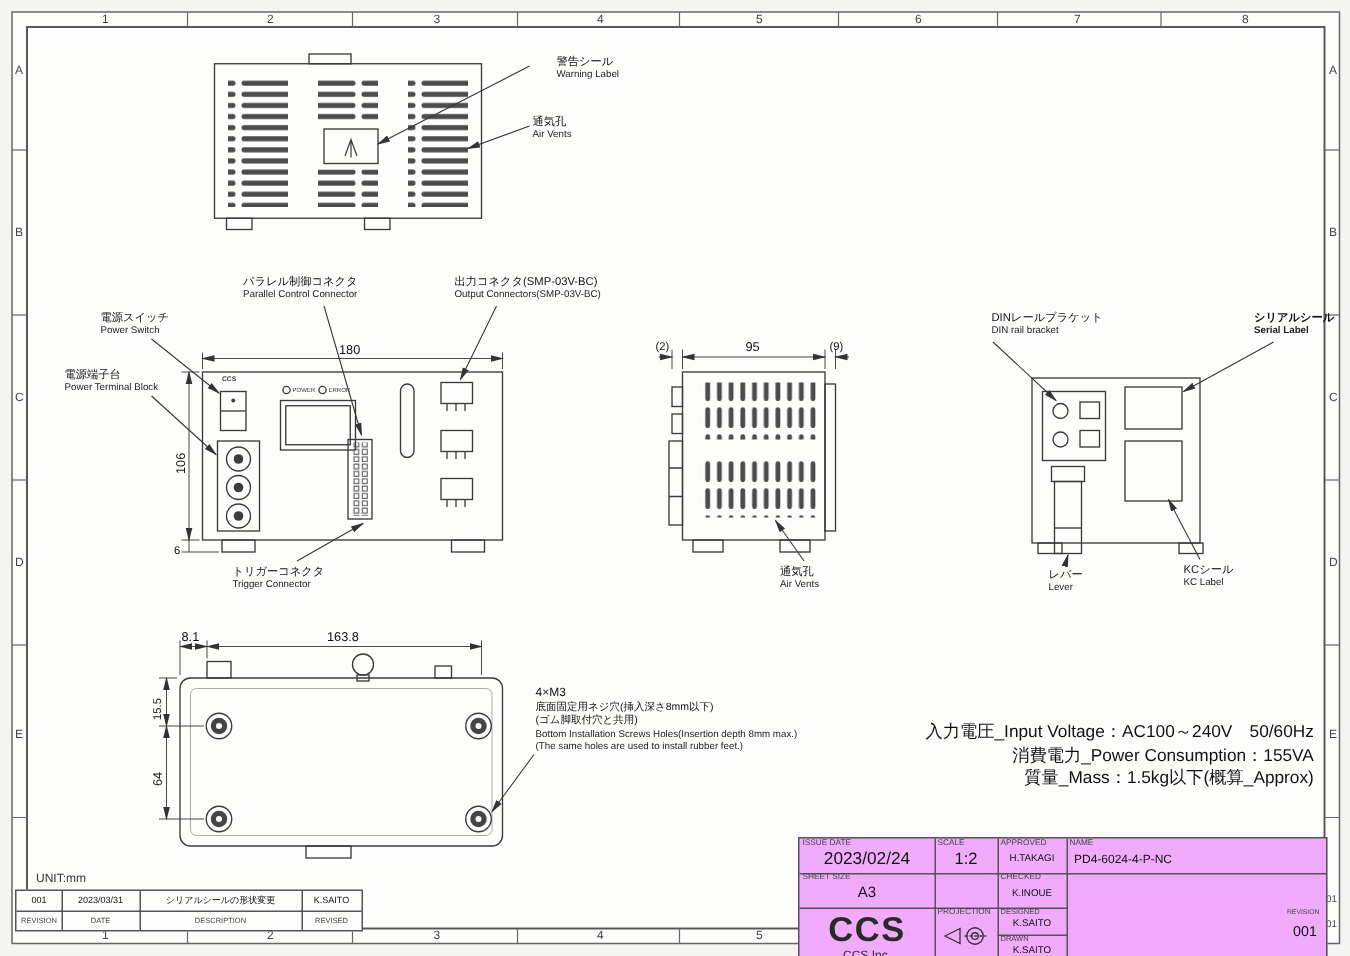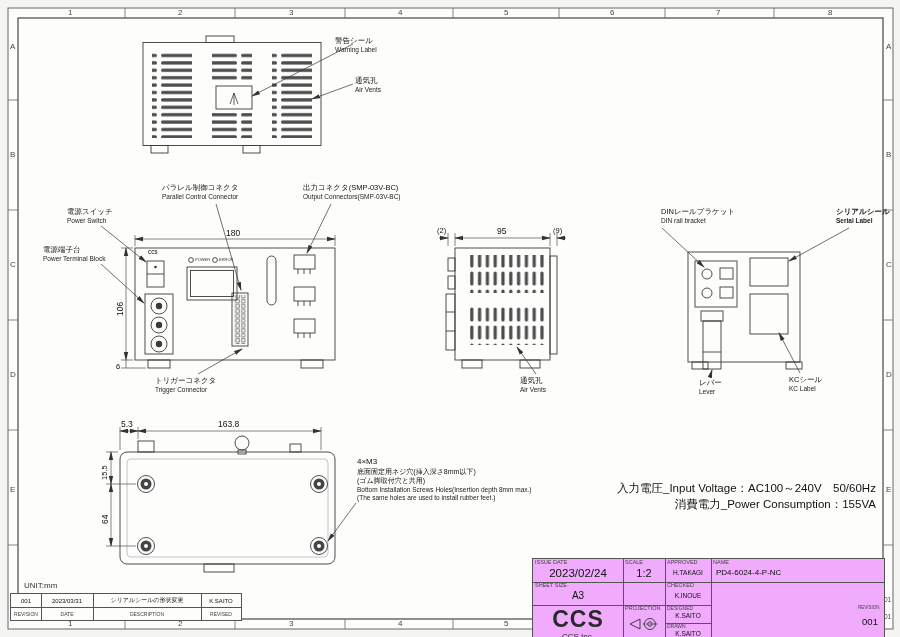--- a/index.html
+++ b/index.html
@@ -238,21 +238,21 @@
 <span class="gridlab" style="left:10px;top:371px">D</span>
 <span class="gridlab" style="left:10px;top:486px">E</span>
 <span class="gridlab" style="left:886px;top:43px">A</span>
 <span class="gridlab" style="left:886px;top:151px">B</span>
 <span class="gridlab" style="left:886px;top:261px">C</span>
 <span class="gridlab" style="left:886px;top:371px">D</span>
 <span class="gridlab" style="left:886px;top:486px">E</span>
 <span class="gridlab" style="left:884px;top:597px;font-size:6.5px">01</span>
 <span class="gridlab" style="left:884px;top:614px;font-size:6.5px">01</span>
 
-<div class="callout" style="left:335px;top:36px">
+<div class="callout" style="left:371px;top:36px">
   <div>警告シール</div>
   <div class="en">Warning Label</div>
 </div>
 <div class="callout" style="left:355px;top:76px">
   <div>通気孔</div>
   <div class="en">Air Vents</div>
 </div>
 <div class="callout" style="left:162px;top:183px">
   <div>パラレル制御コネクタ</div>
   <div class="en">Parallel Control Connector</div>
@@ -300,32 +300,33 @@
   <div class="en">Bottom Installation Screws Holes(Insertion depth 8mm max.)</div>
   <div class="en">(The same holes are used to install rubber feet.)</div>
 </div>
 
 <span class="dim" style="left:226px;top:229px">180</span>
 <span class="dim v" style="left:116px;top:316px">106</span>
 <span class="dim" style="left:116px;top:363px;font-size:7.5px">6</span>
 <span class="dim" style="left:437px;top:227px;font-size:7.5px">(2)</span>
 <span class="dim" style="left:497px;top:227px">95</span>
 <span class="dim" style="left:553px;top:227px;font-size:7.5px">(9)</span>
-<span class="dim" style="left:121px;top:420px">5.3</span>
+<span class="dim" style="left:121px;top:420px">8.1</span>
 <span class="dim" style="left:218px;top:420px">163.8</span>
 <span class="dim v" style="left:101px;top:480px;font-size:7.5px">15.5</span>
 <span class="dim v" style="left:101px;top:524px">64</span>
 
 <span class="tiny" style="left:148px;top:251px;font-size:4.5px;font-weight:bold">CCS</span>
 <span class="tiny" style="left:195px;top:258px;font-size:4px">POWER</span>
 <span class="tiny" style="left:219px;top:258px;font-size:4px">ERROR</span>
 
 <div class="specs">
   <div>入力電圧_Input Voltage：AC100～240V　50/60Hz</div>
   <div>消費電力_Power Consumption：155VA</div>
+  <div>質量_Mass：1.5kg以下(概算_Approx)</div>
 </div>
 
 <div class="tblock">
   <div class="cell" style="left:0;top:0;width:90px;height:23px">
     <div class="tl">ISSUE DATE</div>
     <div class="tv" style="font-size:11.5px">2023/02/24</div>
   </div>
   <div class="cell" style="left:90px;top:0;width:42px;height:23px">
     <div class="tl">SCALE</div>
     <div class="tv" style="font-size:11px">1:2</div>

